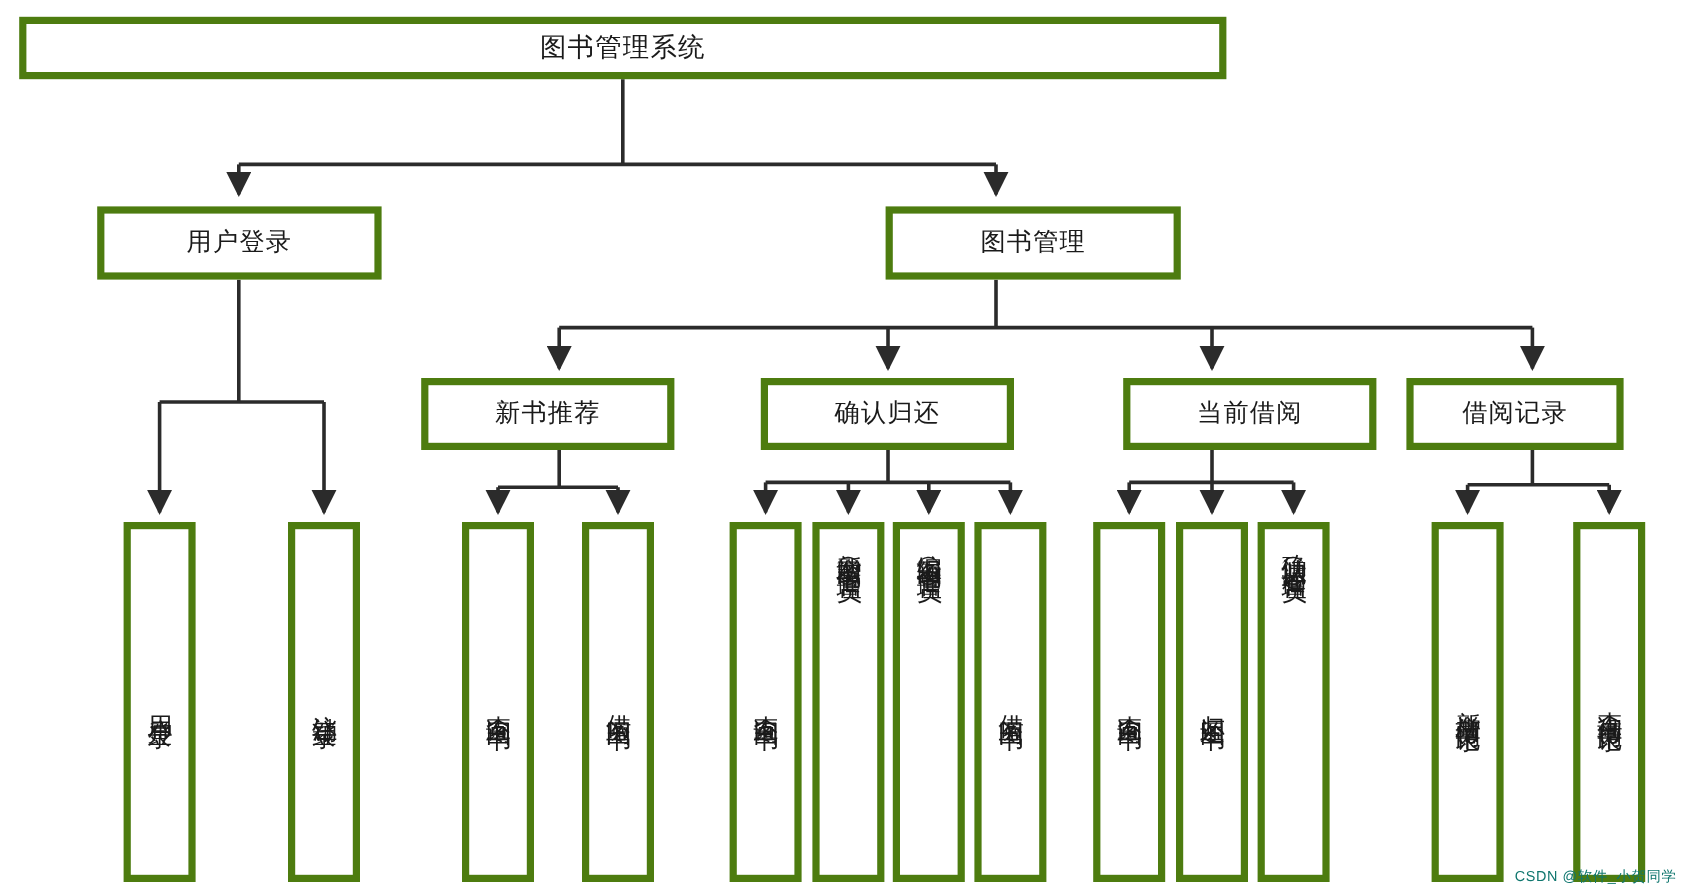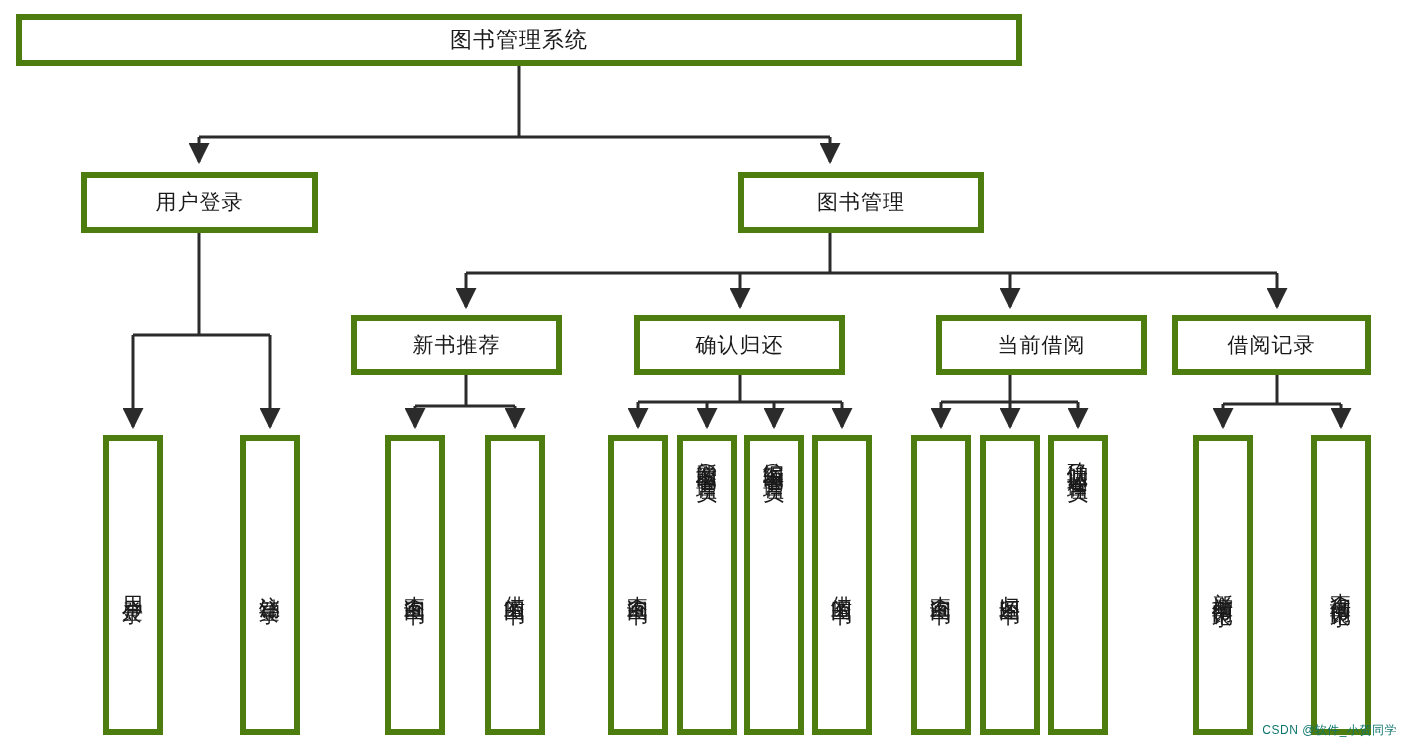--- a/index.html
+++ b/index.html
@@ -136,21 +136,21 @@
 
   <div class="node h-node" style="left:351px;top:315px;width:211px;height:60px;">
     <span class="lbl">新书推荐</span>
   </div>
   <div class="node h-node" style="left:634px;top:315px;width:211px;height:60px;">
     <span class="lbl">确认归还</span>
   </div>
   <div class="node h-node" style="left:904px;top:315px;width:211px;height:60px;margin-left:32px;">
     <span class="lbl">当前借阅</span>
   </div>
-  <div class="node h-node" style="left:1172px;top:315px;width:199px;height:60px;">
+  <div class="node h-node" style="left:1172px;top:315px;width:181px;height:60px;">
     <span class="lbl">借阅记录</span>
   </div>
 
   <div class="node v-node center" style="left:103px;top:435px;width:60px;height:300px;">
     <span class="lbl">用户登录</span>
   </div>
   <div class="node v-node center" style="left:240px;top:435px;width:60px;height:300px;">
     <span class="lbl">注销登录</span>
   </div>
 

